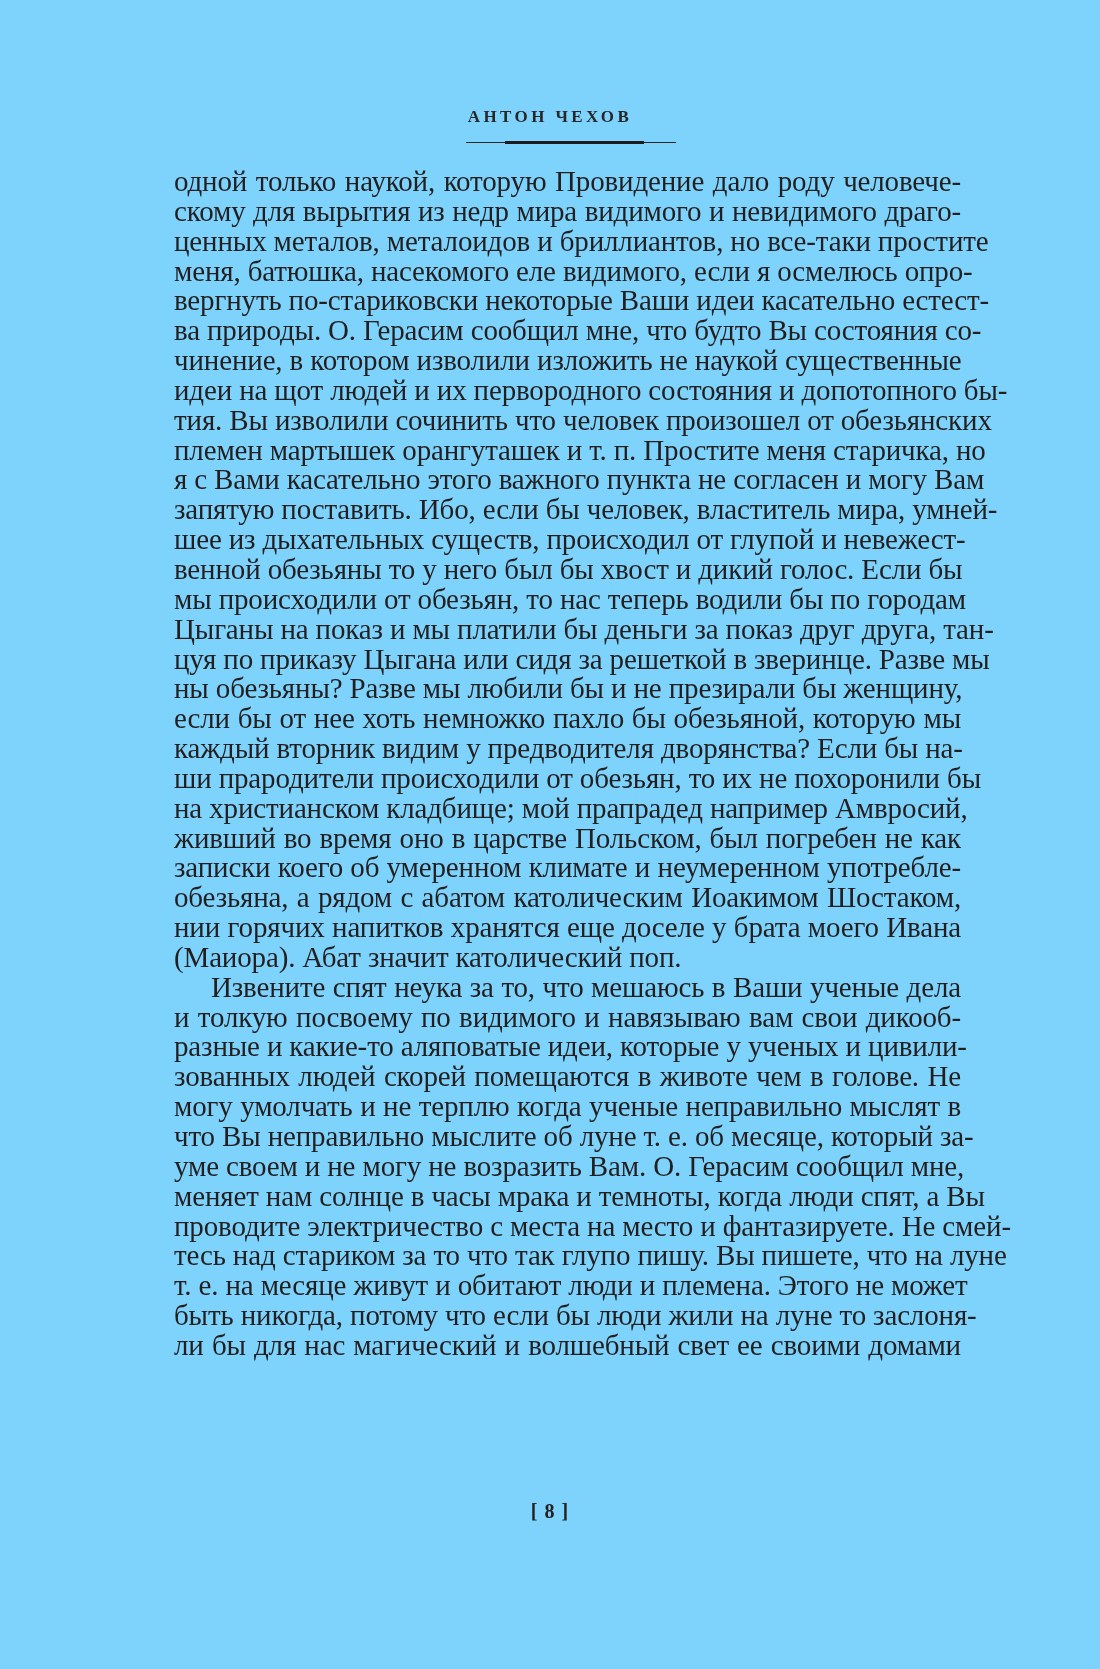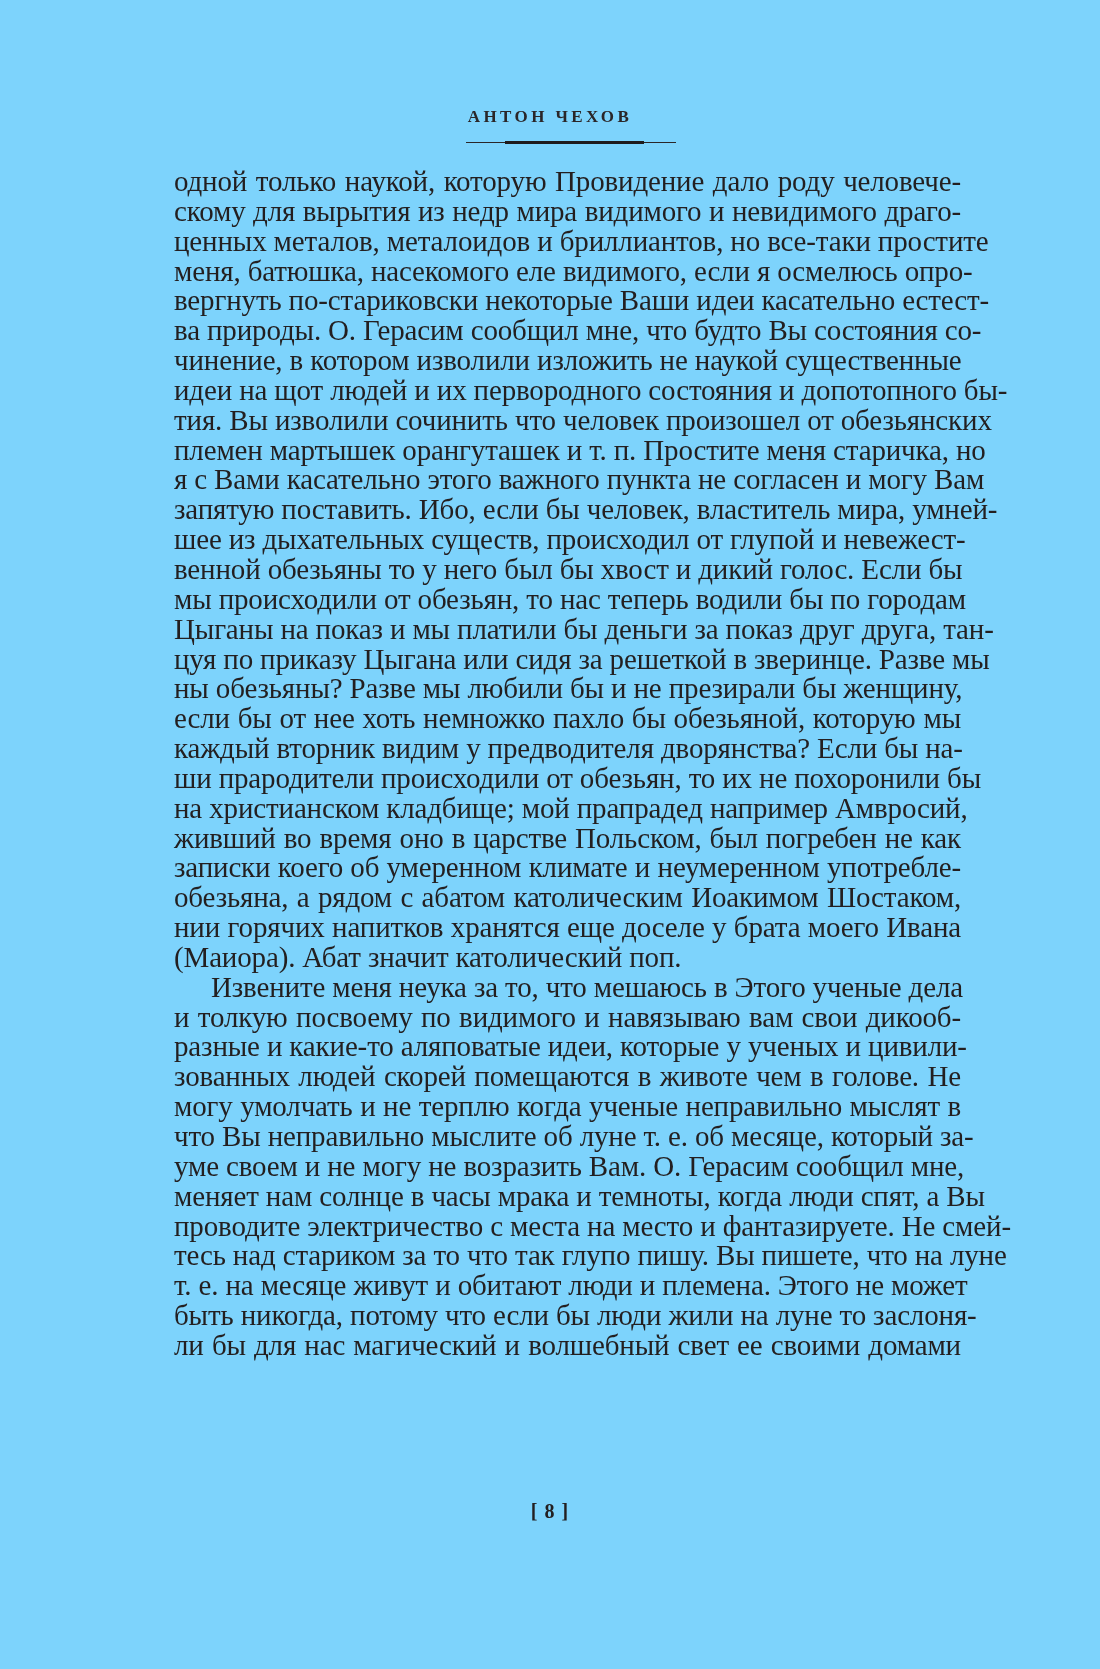--- a/index.html
+++ b/index.html
@@ -118,21 +118,21 @@
         <span class="line">каждый вторник видим у предводителя дворянства? Если бы на-</span>
         <span class="line">ши прародители происходили от обезьян, то их не похоронили бы</span>
         <span class="line">на христианском кладбище; мой прапрадед например Амвросий,</span>
         <span class="line">живший во время оно в царстве Польском, был погребен не как</span>
         <span class="line">записки коего об умеренном климате и неумеренном употребле-</span>
         <span class="line">обезьяна, а рядом с абатом католическим Иоакимом Шостаком,</span>
         <span class="line">нии горячих напитков хранятся еще доселе у брата моего Ивана</span>
         <span class="line last">(Маиора). Абат значит католический поп.</span>
       </div>
       <div>
-        <span class="line indent">Извените меня неука за то, что мешаюсь в Этого ученые дела</span>
+        <span class="line indent">Извените спят неука за то, что мешаюсь в Ваши ученые дела</span>
         <span class="line">и толкую посвоему по видимого и навязываю вам свои дикооб-</span>
         <span class="line">разные и какие-то аляповатые идеи, которые у ученых и цивили-</span>
         <span class="line">зованных людей скорей помещаются в животе чем в голове. Не</span>
         <span class="line">могу умолчать и не терплю когда ученые неправильно мыслят в</span>
         <span class="line">что Вы неправильно мыслите об луне т. е. об месяце, который за-</span>
         <span class="line">уме своем и не могу не возразить Вам. О. Герасим сообщил мне,</span>
         <span class="line">меняет нам солнце в часы мрака и темноты, когда люди спят, а Вы</span>
         <span class="line">проводите электричество с места на место и фантазируете. Не смей-</span>
         <span class="line">тесь над стариком за то что так глупо пишу. Вы пишете, что на луне</span>
         <span class="line">т. е. на месяце живут и обитают люди и племена. Этого не может</span>

